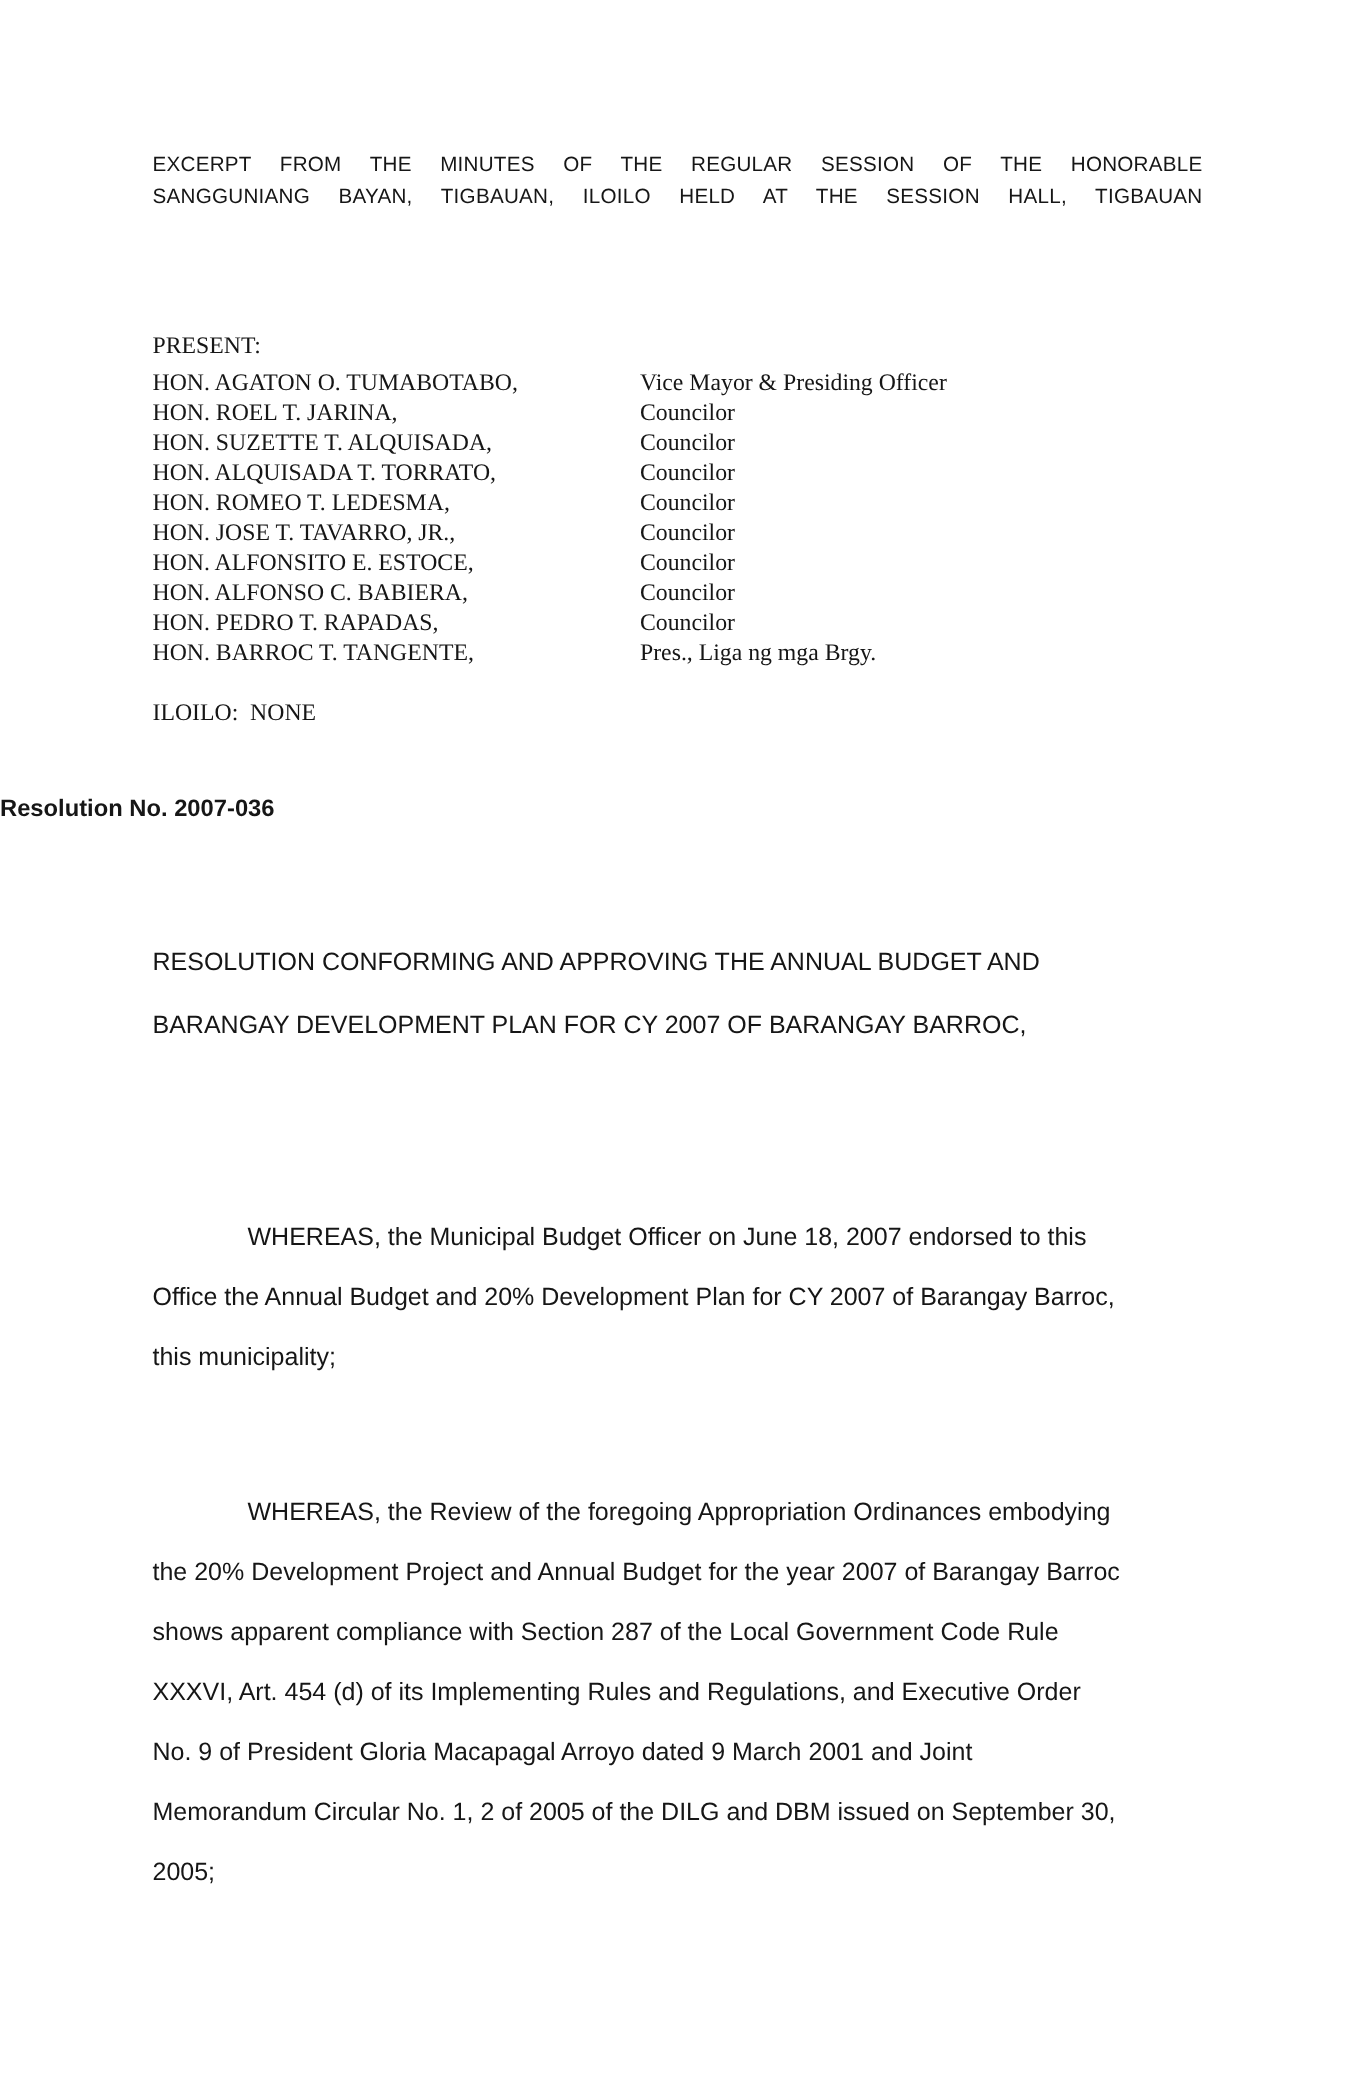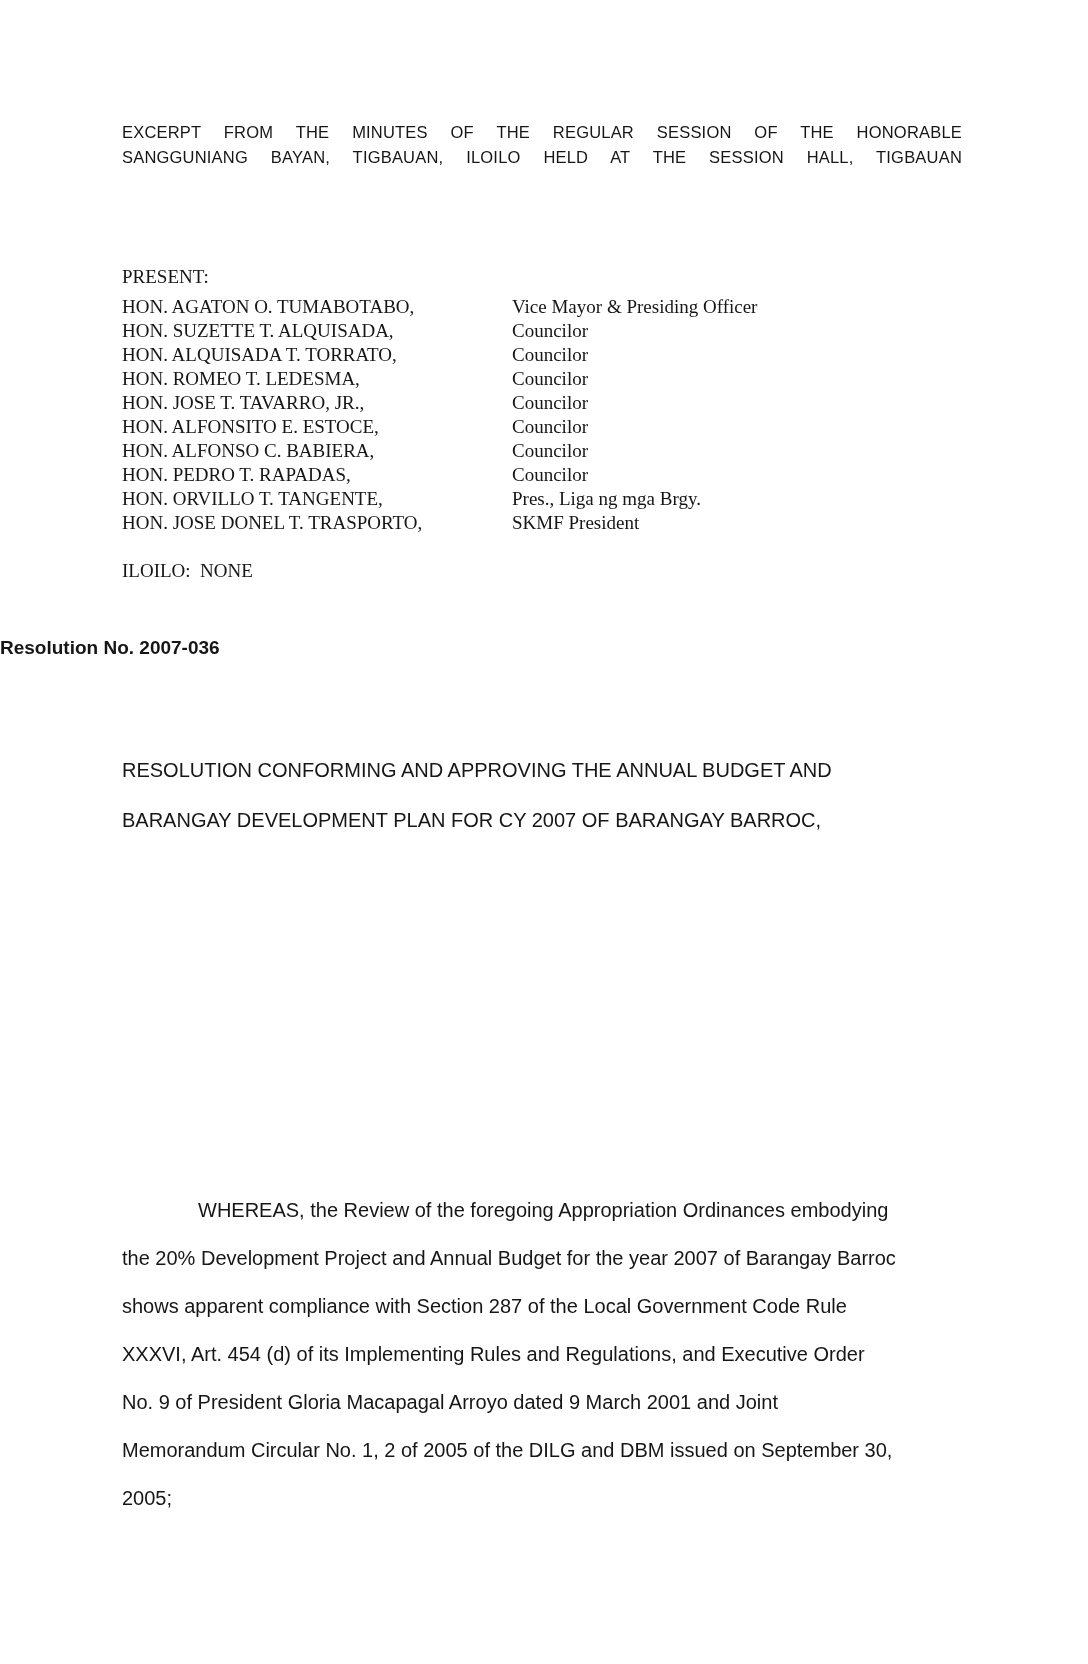--- a/index.html
+++ b/index.html
@@ -94,20 +94,23 @@
     <div class="hline-justify">SANGGUNIANG BAYAN, TIGBAUAN, ILOILO HELD AT THE SESSION HALL, TIGBAUAN</div>
   </div>
 
   <div class="present-label serif">PRESENT:</div>
 
   <div class="attendees serif">
     <div class="attendee-row">
       <span class="attendee-name">HON. AGATON O. TUMABOTABO,</span><span class="attendee-role">Vice Mayor &amp; Presiding Officer</span>
     </div>
     <div class="attendee-row">
+      <span class="attendee-name">HON. ROEL T. JARINA,</span><span class="attendee-role">Councilor</span>
+    </div>
+    <div class="attendee-row">
       <span class="attendee-name">HON. SUZETTE T. ALQUISADA,</span><span class="attendee-role">Councilor</span>
     </div>
     <div class="attendee-row">
       <span class="attendee-name">HON. ALQUISADA T. TORRATO,</span><span class="attendee-role">Councilor</span>
     </div>
     <div class="attendee-row">
       <span class="attendee-name">HON. ROMEO T. LEDESMA,</span><span class="attendee-role">Councilor</span>
     </div>
     <div class="attendee-row">
       <span class="attendee-name">HON. JOSE T. TAVARRO, JR.,</span><span class="attendee-role">Councilor</span>
@@ -115,36 +118,38 @@
     <div class="attendee-row">
       <span class="attendee-name">HON. ALFONSITO E. ESTOCE,</span><span class="attendee-role">Councilor</span>
     </div>
     <div class="attendee-row">
       <span class="attendee-name">HON. ALFONSO C. BABIERA,</span><span class="attendee-role">Councilor</span>
     </div>
     <div class="attendee-row">
       <span class="attendee-name">HON. PEDRO T. RAPADAS,</span><span class="attendee-role">Councilor</span>
     </div>
     <div class="attendee-row">
-      <span class="attendee-name">HON. ORVILLO T. TANGENTE,</span><span class="attendee-role">Pres., Liga ng mga Brgy.</span>
-    </div>
-    <div class="attendee-row">
-      <span class="attendee-name">HON. JOSE DONEL T. TRASPORTO,</span><span class="attendee-role">SKMF President</span>
+      <span class="attendee-name">HON. BARROC T. TANGENTE,</span><span class="attendee-role">Pres., Liga ng mga Brgy.</span>
     </div>
   </div>
 
   <div class="absent-label serif">ILOILO:  NONE</div>
 
   <div class="resolution-number">Resolution No. 2007-036</div>
 
   <div class="title-block">
     <div>RESOLUTION CONFORMING AND APPROVING THE ANNUAL BUDGET AND</div>
     <div>BARANGAY DEVELOPMENT PLAN FOR CY 2007 OF BARANGAY BARROC,</div>
   </div>
 
+  <div class="para para-1">
+    <div class="indent">WHEREAS, the Municipal Budget Officer on June 18, 2007 endorsed to this</div>
+    <div>Office the Annual Budget and 20% Development Plan for CY 2007 of Barangay Barroc,</div>
+    <div>this municipality;</div>
+  </div>
 
   <div class="para para-2">
     <div class="indent">WHEREAS, the Review of the foregoing Appropriation Ordinances embodying</div>
     <div>the 20% Development Project and Annual Budget for the year 2007 of Barangay Barroc</div>
     <div>shows apparent compliance with Section 287 of the Local Government Code Rule</div>
     <div>XXXVI, Art. 454 (d) of its Implementing Rules and Regulations, and Executive Order</div>
     <div>No. 9 of President Gloria Macapagal Arroyo dated 9 March 2001 and Joint</div>
     <div>Memorandum Circular No. 1, 2 of 2005 of the DILG and DBM issued on September 30,</div>
     <div>2005;</div>
   </div>

